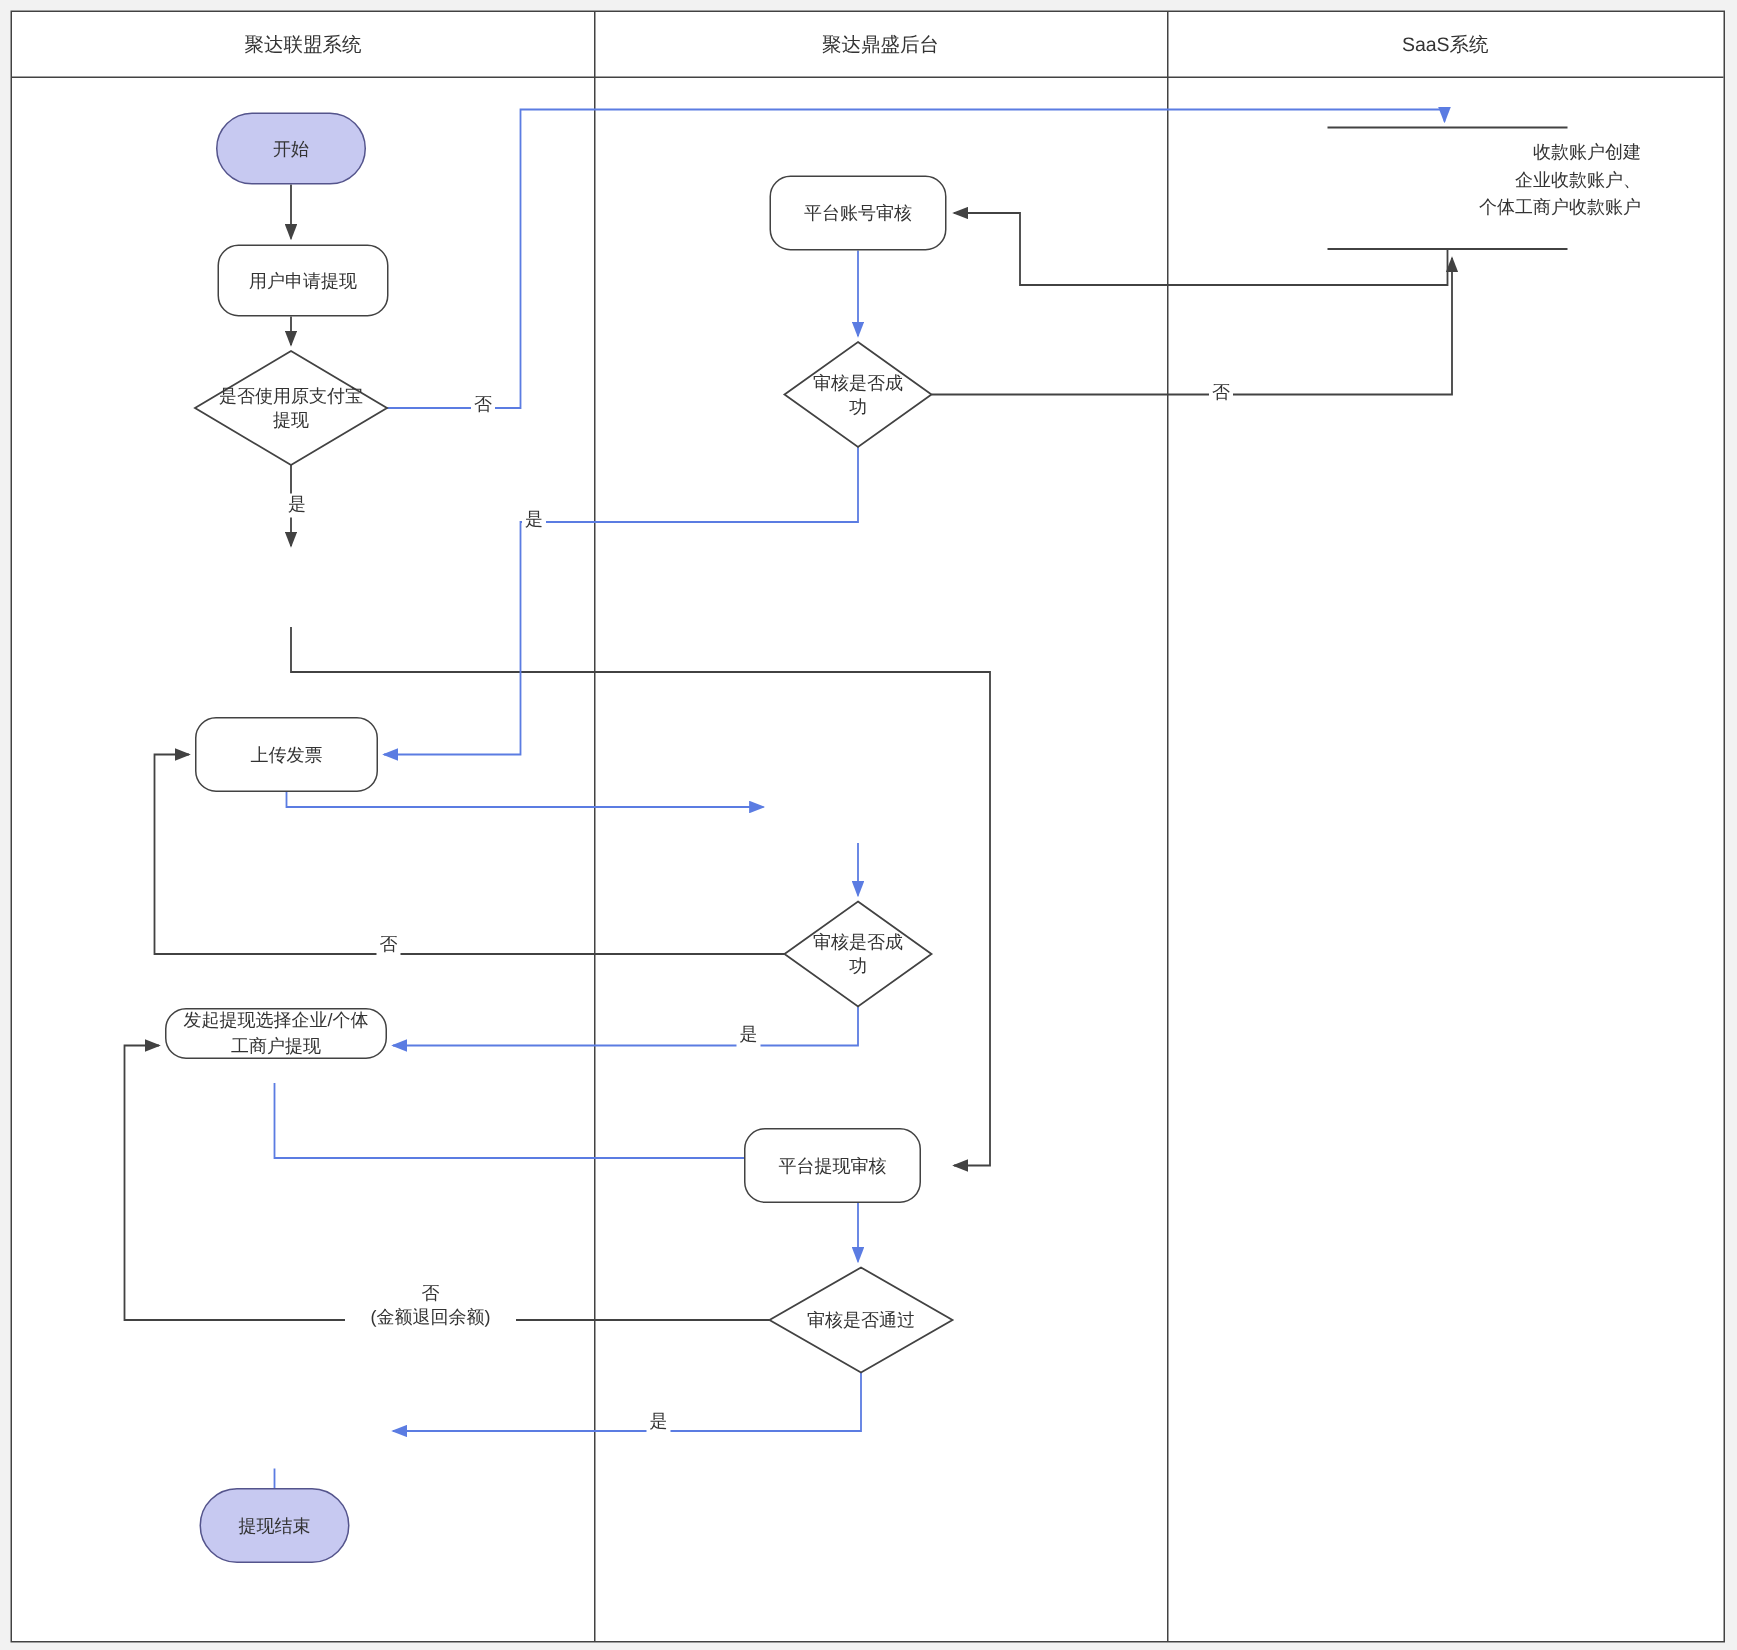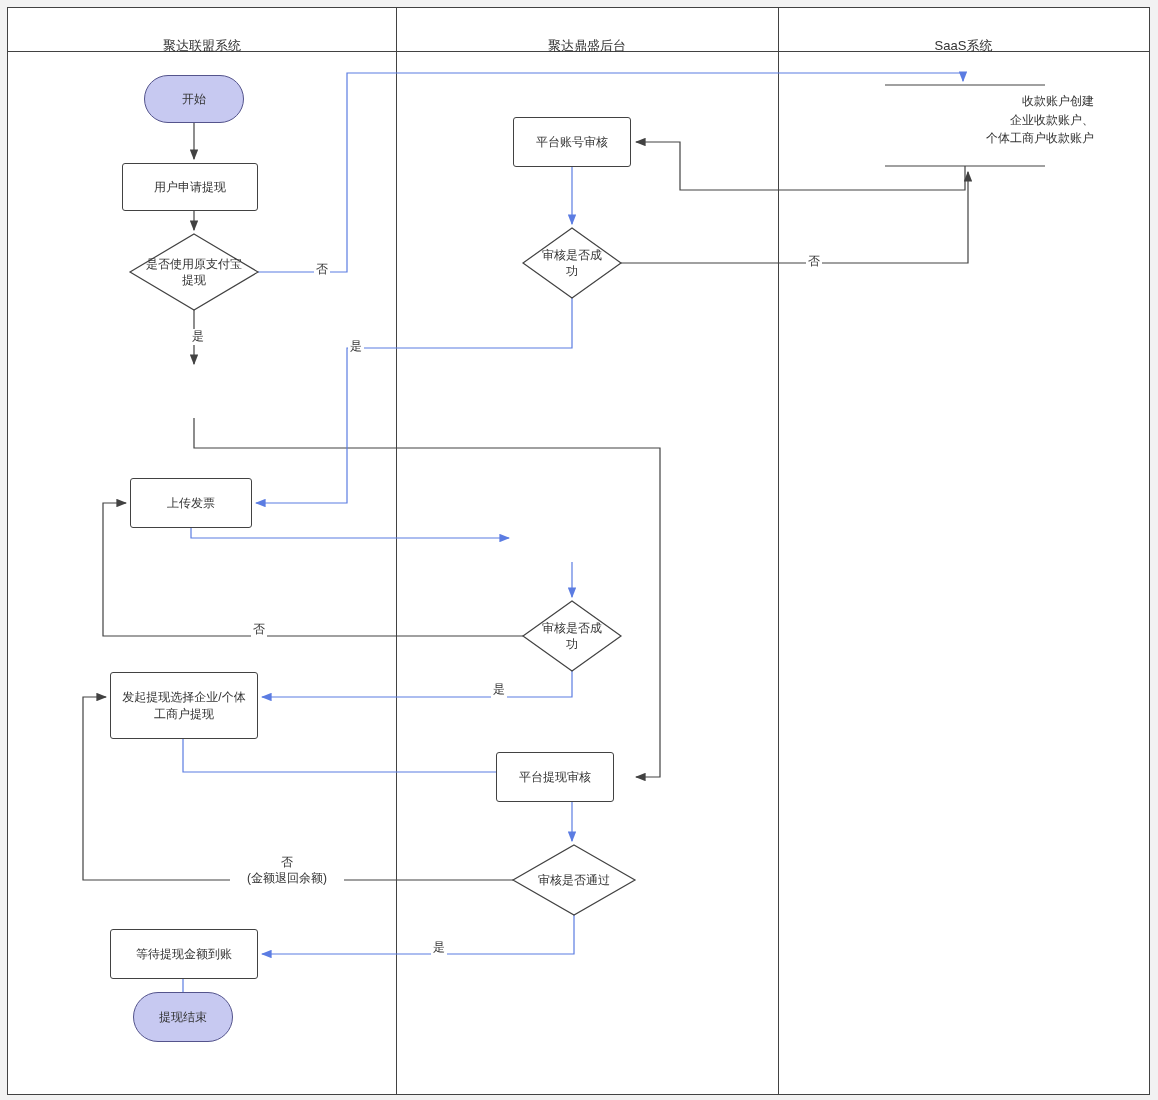--- a/index.html
+++ b/index.html
@@ -16,27 +16,27 @@
   }
   .frame{
     position:absolute;left:7px;top:7px;width:1143px;height:1088px;
     background:var(--background,#fff);
     border:1px solid var(--shape-border,#424242);
     box-sizing:border-box;
   }
   .lane-sep{position:absolute;top:0;bottom:0;width:1px;background:var(--shape-border,#424242);}
   .header-line{position:absolute;left:0;right:0;top:43px;height:1px;background:var(--shape-border,#424242);}
   .lane-title{
-    position:absolute;top:16px;height:43px;line-height:43px;
+    position:absolute;top:0;height:43px;line-height:43px;
     text-align:center;font-size:13px;color:var(--text,#333);
   }
   svg.wires{position:absolute;left:0;top:0;pointer-events:none;}
   .node{
     position:absolute;box-sizing:border-box;
-    background:#fff;border:1px solid var(--shape-border,#424242);border-radius:3px;
+    background:#fff;border:1px solid var(--shape-border,#424242);border-radius:14px;
     display:flex;align-items:center;justify-content:center;
     text-align:center;font-size:12px;line-height:1.4;color:var(--text,#333);
     padding:2px 6px;
   }
   .terminal{
     background:var(--terminal-fill,#c7c9f1);
     border:1px solid var(--terminal-border,#54548c);
     border-radius:26px;
     text-align:right;
   }
@@ -112,30 +112,29 @@
     </g>
 
     <g style="stroke:var(--shape-border,#424242);stroke-width:1.2">
       <line x1="885" y1="85" x2="1045" y2="85"></line>
       <line x1="885" y1="166" x2="1045" y2="166"></line>
     </g>
   </svg>
 
   <div class="node terminal" style="left:144px;top:75px;width:100px;height:48px">开始</div>
 
-  <div class="node" style="left:122px;top:163px;width:136px;height:48px">用户申请提现</div>
+  <div class="node" style="left:145px;top:163px;width:114px;height:48px">用户申请提现</div>
 
   <div class="diamond-label" style="left:142px;top:244px;width:104px;height:56px">是否使用原支付宝提现</div>
 
 
   <div class="node" style="left:130px;top:478px;width:122px;height:50px">上传发票</div>
 
-  <div class="node" style="left:110px;top:672px;width:148px;height:67px">发起提现选择企业/个体工商户提现</div>
+  <div class="node" style="left:110px;top:672px;width:148px;height:34px">发起提现选择企业/个体工商户提现</div>
 
-  <div class="node" style="left:110px;top:929px;width:148px;height:50px">等待提现金额到账</div>
 
   <div class="node terminal" style="left:133px;top:992px;width:100px;height:50px">提现结束</div>
 
   <div class="node" style="left:513px;top:117px;width:118px;height:50px">平台账号审核</div>
 
   <div class="diamond-label" style="left:539px;top:235px;width:66px;height:56px">审核是否成功</div>
 
 
   <div class="diamond-label" style="left:539px;top:608px;width:66px;height:56px">审核是否成功</div>
 

